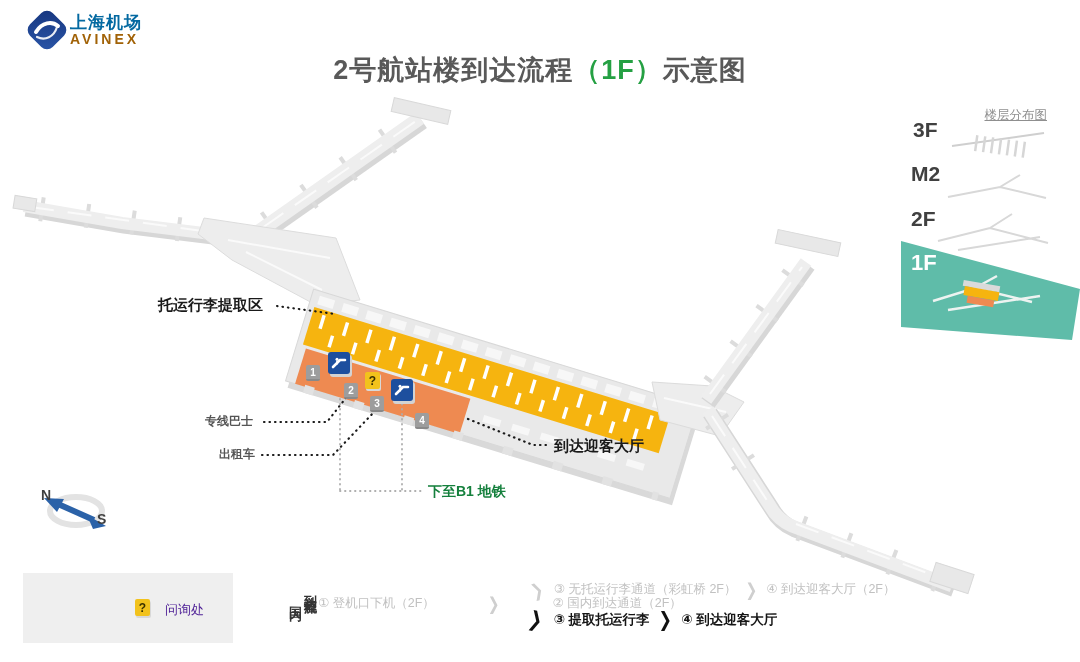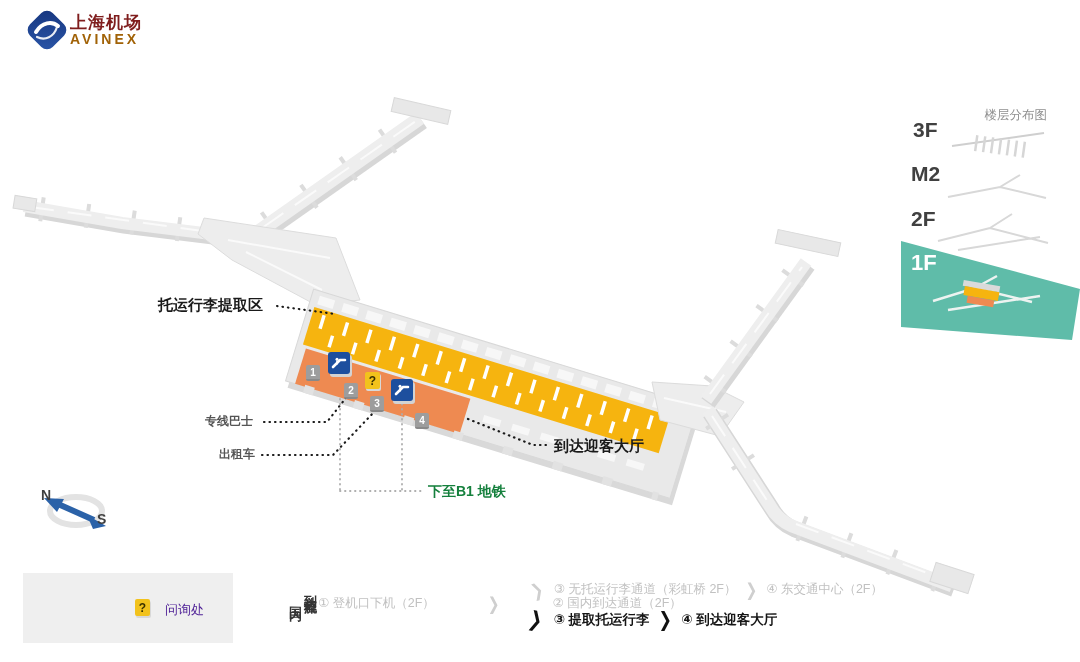--- a/index.html
+++ b/index.html
@@ -1,41 +1,41 @@
 <!DOCTYPE html>
 <html><head>
 <meta charset="utf-8">
 <style>
   html,body{margin:0;padding:0;background:#fff;}
   .stage{position:relative;width:1080px;height:662px;background:#fff;overflow:hidden;
          font-family:"Liberation Sans","DejaVu Sans",sans-serif;}
   .abs{position:absolute;}
   
   .logo-wrap{left:24px;top:8px;width:180px;height:48px;}
-  .logo-text-cn{position:absolute;left:46px;top:3px;font-size:17px;font-weight:bold;color:#7f1d1d;letter-spacing:1px;}
+  .logo-text-cn{position:absolute;left:46px;top:3px;font-size:17px;font-weight:bold;color:#0369a1;letter-spacing:1px;}
   .logo-text-en{position:absolute;left:46px;top:23px;font-size:14px;font-weight:bold;color:#a16207;letter-spacing:3px;}
   .page-title{left:0;right:0;top:52px;text-align:center;font-size:27px;font-weight:bold;color:#595959;letter-spacing:1px;}
   .page-title .floor{color:#25A043;}
   
   .maplabel{white-space:nowrap;}
   .lbl-dark{font-size:15px;font-weight:bold;color:#1A1A1A;}
   .lbl-mid{font-size:12px;font-weight:600;color:#555;}
   .lbl-gray{font-size:14px;font-weight:700;color:#15803d;}
   
   .badge{width:14px;height:14px;background:#9D9D9D;border-bottom:2px solid #898989;border-radius:2px;
          color:#fff;font-size:10px;font-weight:bold;display:flex;align-items:center;justify-content:center;}
   .esc{width:22px;height:22px;background:#1D4F9E;border-radius:3px;box-shadow:2px 3px 0 #D3D3D3;
        display:flex;align-items:center;justify-content:center;}
   .infobox{width:15px;height:17px;background:#F2C21C;border-radius:2px;box-shadow:1px 2px 0 #D8D8D8;
            color:#3A3000;font-size:12px;font-weight:bold;display:flex;align-items:center;justify-content:center;}
   
   .compass-n,.compass-s{font-size:14px;font-weight:bold;color:#3F3F3F;}
   
   .floor-panel{left:903px;top:98px;width:150px;height:232px;background:#F3F3F3;}
-  .fp-title{left:903px;top:107px;width:144px;text-align:right;font-size:12.5px;color:#8F8F8F;}
+  .fp-title{left:903px;top:107px;width:144px;text-align:right;font-size:12.5px;color:#8F8F8F;text-decoration:underline;}
   .fp-floor{font-size:21px;font-weight:bold;color:#404040;}
   .fp-floor.active{color:#fff;font-size:22px;}
   
   .legend{left:23px;top:573px;width:210px;height:70px;background:#EFEFEF;}
   .legend .infobox{position:absolute;left:112px;top:26px;}
   .legend-label{position:absolute;left:142px;top:28px;font-size:13px;color:#4c1d95;}
   
   .vert{writing-mode:vertical-rl;text-orientation:upright;font-size:13px;font-weight:bold;color:#333;letter-spacing:2px;}
   .flowrow{display:flex;align-items:center;white-space:nowrap;}
   .flow-gray{font-size:12.5px;color:#C1C1C1;}
@@ -154,20 +154,23 @@
   <div class="abs fp-title">楼层分布图</div>
   <div class="abs fp-floor" style="left:913px;top:118px;">3F</div>
   <div class="abs fp-floor" style="left:911px;top:162px;">M2</div>
   <div class="abs fp-floor" style="left:911px;top:207px;">2F</div>
   <div class="abs fp-floor active" style="left:911px;top:250px;">1F</div>
 
   <div class="abs logo-wrap">
     <span class="logo-text-cn">上海机场</span>
     <span class="logo-text-en">AVINEX</span>
   </div>
+  <div class="abs page-title">
+    <span>2号航站楼到达流程</span><span class="floor">（1F）</span><span>示意图</span>
+  </div>
 
   <div class="abs maplabel lbl-dark" style="left:158px;top:296px;text-align:right;">托运行李提取区</div>
   <div class="abs maplabel lbl-mid" style="left:205px;top:413px;">专线巴士</div>
   <div class="abs maplabel lbl-mid" style="left:219px;top:446px;">出租车</div>
   <div class="abs maplabel lbl-gray" style="left:428px;top:483px;">下至B1 地铁</div>
   <div class="abs maplabel lbl-dark" style="left:554px;top:437px;">到达迎客大厅</div>
 
   <div class="abs badge" style="left:306px;top:365px;">1</div>
   <div class="abs badge" style="left:344px;top:383px;">2</div>
   <div class="abs badge" style="left:370px;top:396px;">3</div>
@@ -202,21 +205,21 @@
 
   <div class="abs flowrow flow-gray" style="left:318px;top:595px;gap:44px;">
     <span>① 登机口下机（2F）</span>
     <span class="chev">❯</span>
     <span>② 国内到达通道（2F）</span>
   </div>
   <div class="abs flowrow flow-gray" style="left:522px;top:581px;">
     <span class="chev tilt-up">❯</span>
     <span>③ 无托运行李通道（彩虹桥 2F）</span>
     <span class="chev">❯</span>
-    <span>④ 东交通中心（2F）</span>
+    <span>④ 到达迎客大厅（2F）</span>
   </div>
   <div class="abs flowrow flow-black" style="left:520px;top:610px;">
     <span class="chev tilt-dn">❯</span>
     <span>③ 提取托运行李</span>
     <span class="chev">❯</span>
     <span>④ 到达迎客大厅</span>
   </div>
 
 </div>
 

